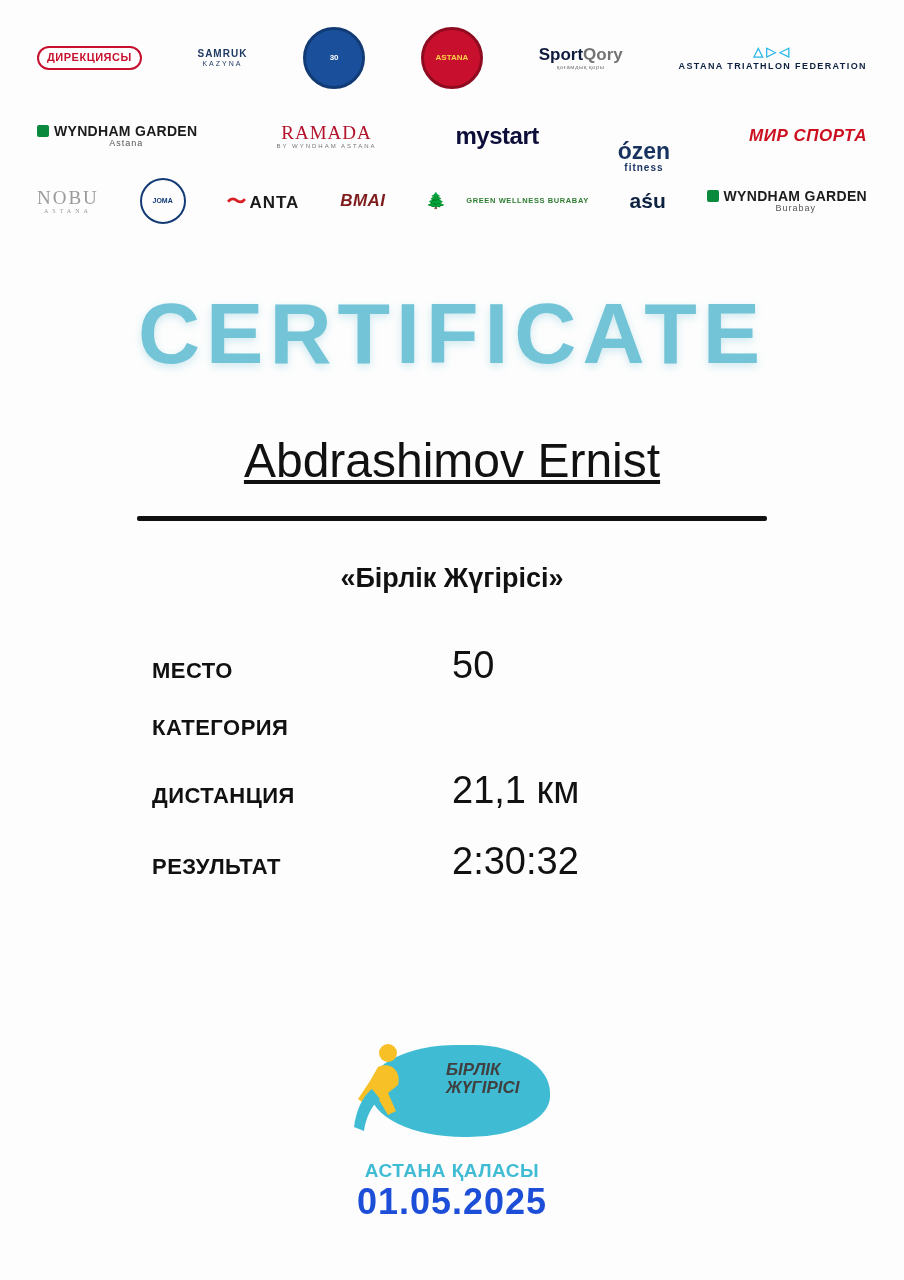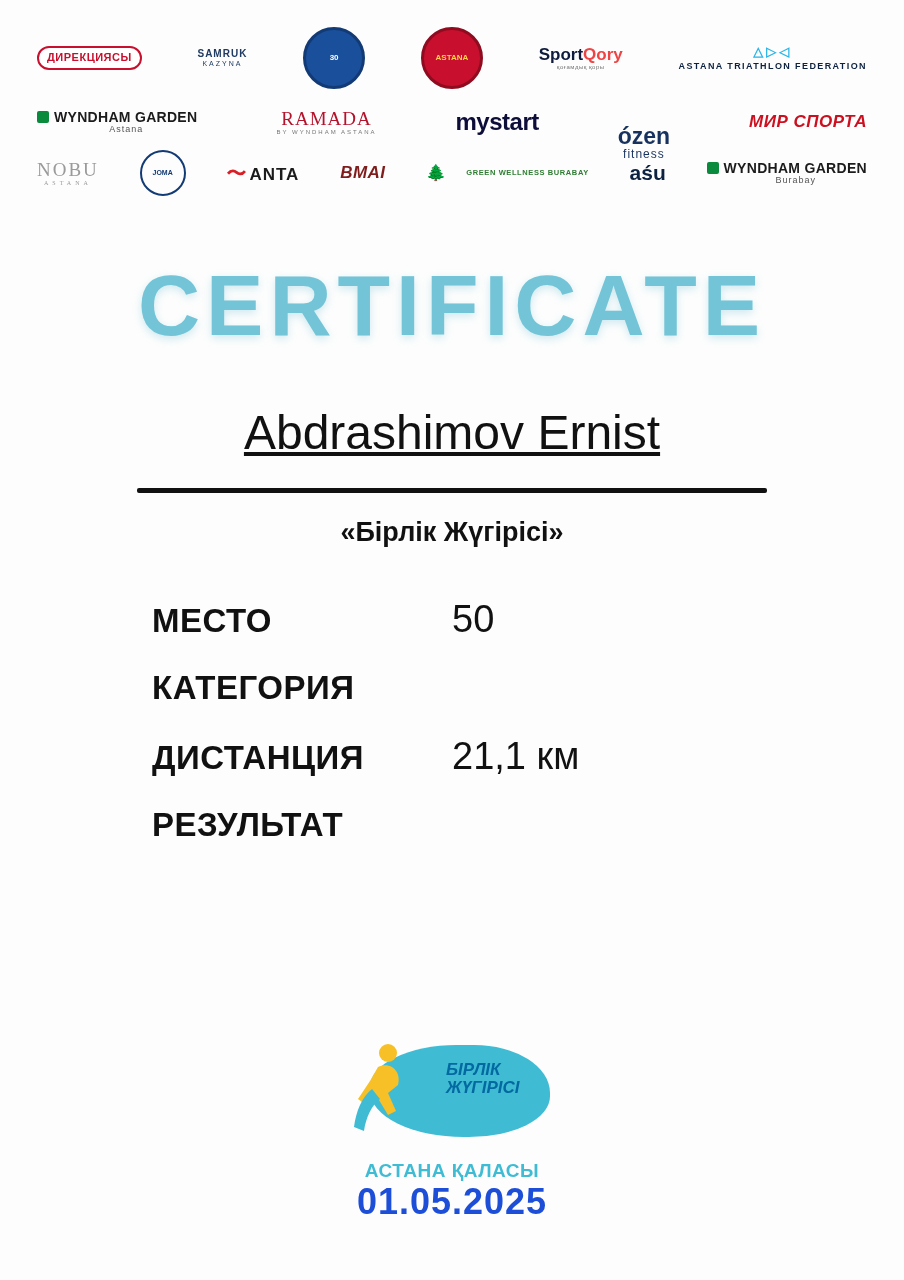--- a/index.html
+++ b/index.html
@@ -24,21 +24,21 @@
     flex-direction: column;
     align-items: center;
   }
 
   
   .sponsors {
     width: 830px;
     margin-top: 22px;
     display: flex;
     flex-direction: column;
-    gap: 6px;
+    gap: 20px;
   }
   .sponsor-row {
     display: flex;
     align-items: center;
     justify-content: space-between;
     width: 100%;
   }
   .sponsor {
     display: flex;
     align-items: center;
@@ -68,41 +68,41 @@
     font-size: 8px; font-weight: bold; text-align: left;
     line-height: 1.1;
   }
   .c-samruk { color: #1f3a63; font-size: 10px; font-weight: bold; letter-spacing: 1px; }
   .c-samruk small { display:block; font-size: 7px; letter-spacing: 2px; font-weight: normal; }
   .badge-blue { background: #1a4f9c; color: #fff; border: 3px solid #123a75; }
   .badge-red  { background: #c8102e; color: #ffd24a; border: 3px solid #8f0b20; }
   .logo-sportqory {
     font-size: 17px; font-weight: bold; color: #0f1b3d;
   }
-  .logo-sportqory .q { color: #ef4444; }
+  .logo-sportqory .q { color: #737373; }
   .logo-sportqory small { display:block; font-size: 6px; color: #777; font-weight: normal; letter-spacing: .5px;}
   .logo-atf {
     font-size: 9px; font-weight: bold; color: #0d2240; letter-spacing: 1.4px; line-height: 1.3;
   }
   .tri-marks { color: #29b6e8; font-size: 13px; letter-spacing: 3px; display: block; }
   .logo-wyndham {
     font-size: 14px; font-weight: bold; color: #1b1b1b; letter-spacing: .3px;
   }
   .logo-wyndham .sq {
     display:inline-block; width: 12px; height: 12px; background: #0a8a3c;
     margin-right: 5px; vertical-align: -1px; border-radius: 2px;
   }
   .logo-wyndham small { display:block; font-size: 9px; font-weight: normal; color: #555; letter-spacing: 1px; margin-left: 18px;}
   .logo-ramada {
     font-size: 19px; color: #b4132b; font-family: "Liberation Serif", serif; letter-spacing: 1px;
   }
   .logo-ramada small { display:block; font-size: 6px; color: #777; letter-spacing: 2px; font-family: "Liberation Sans", sans-serif;}
   .logo-mystart { font-size: 24px; font-weight: bold; color: #0d0d3a; letter-spacing: -.5px; }
   .logo-ozen { font-size: 23px; font-weight: bold; color: #17325e; margin-top: 40px; }
-  .logo-ozen small { display:block; font-size: 12px; color: #17325e; font-weight: normal; letter-spacing: 1px; }
+  .logo-ozen small { display:block; font-size: 10px; color: #17325e; font-weight: bold; letter-spacing: 1px; }
   .logo-mirsporta { font-size: 17px; font-weight: bold; color: #cc1020; font-style: italic; letter-spacing: .5px;}
   .logo-nobu { font-size: 19px; color: #9a9a9a; font-family: "Liberation Serif", serif; letter-spacing: 2px;}
   .logo-nobu small { display:block; font-size: 6px; letter-spacing: 4px; }
   .logo-joma { width: 42px; height: 42px; border-radius: 50%; border: 2px solid #123a75; color:#123a75;
     display:flex; align-items:center; justify-content:center; font-size: 7px; font-weight:bold;}
   .logo-anta { font-size: 17px; font-weight: bold; color: #1b1b1b; letter-spacing: 1px;}
   .logo-anta .swoosh { color: #d91f26; font-size: 20px; margin-right: 2px; }
   .logo-bmai { font-size: 17px; font-weight: bold; font-style: italic; color: #7f1d1d; letter-spacing: .5px;}
   .logo-gwb { font-size: 7.5px; font-weight: bold; color: #2e7d32; letter-spacing: .6px; line-height: 1.25; text-align: left; padding-left: 20px;}
   .logo-asu { font-size: 21px; font-weight: bold; color: #0d2240; }
@@ -127,41 +127,41 @@
 
   .rule {
     margin-top: 28px;
     width: 630px;
     height: 5px;
     background: #111;
     border-radius: 2px;
   }
 
   .event {
-    margin-top: 24px;
+    margin-top: 42px;
     font-size: 27px;
     font-weight: bold;
     color: #111;
   }
 
   
   .results {
     margin-top: 50px;
     width: 600px;
     display: flex;
     flex-direction: column;
     gap: 28px;
   }
   .result-row {
     display: flex;
     align-items: baseline;
   }
   .result-label {
     width: 300px;
-    font-size: 33px;
+    font-size: 22px;
     font-weight: bold;
     letter-spacing: .5px;
     color: #111;
   }
   .result-value {
     font-size: 38px;
     color: #111;
   }
 
   
@@ -191,21 +191,21 @@
     border-radius: 48% 42% 45% 52% / 46% 52% 44% 50%;
   }
   .runner {
     position: absolute;
     left: 6px; top: 2px;
     width: 70px; height: 98px;
   }
   .emblem-name {
     position: absolute;
     right: 6px; top: 22px;
-    color: #0369a1;
+    color: #404040;
     font-style: italic;
     font-weight: bold;
     font-size: 17px;
     line-height: 1.05;
     text-align: left;
     width: 110px;
   }
   .emblem-city {
     margin-top: 16px;
     color: #3fbcd4;
@@ -336,20 +336,21 @@
     </div>
     <div class="result-row">
       <div class="result-label">КАТЕГОРИЯ</div>
     </div>
     <div class="result-row">
       <div class="result-label">ДИСТАНЦИЯ</div>
       <div class="result-value">21,1 км</div>
     </div>
     <div class="result-row">
       <div class="result-label">РЕЗУЛЬТАТ</div>
+      <div class="result-value">2:30:32</div>
     </div>
   </div>
 
   <div class="emblem">
     <div class="emblem-art">
       <div class="kz-shape"></div>
       <svg class="runner" viewBox="0 0 70 98">
         <circle cx="40" cy="12" r="9" fill="#f6c026"></circle>
         <path d="M30 26 C42 20, 54 30, 50 44 L40 52 L48 70 L40 74 L28 54 L18 64 L10 58 L22 40 Z" fill="#f6c026"></path>
         <path d="M24 48 C14 56, 8 70, 6 86 L16 90 C18 76, 24 64, 32 58 Z" fill="#3fbcd4"></path>

